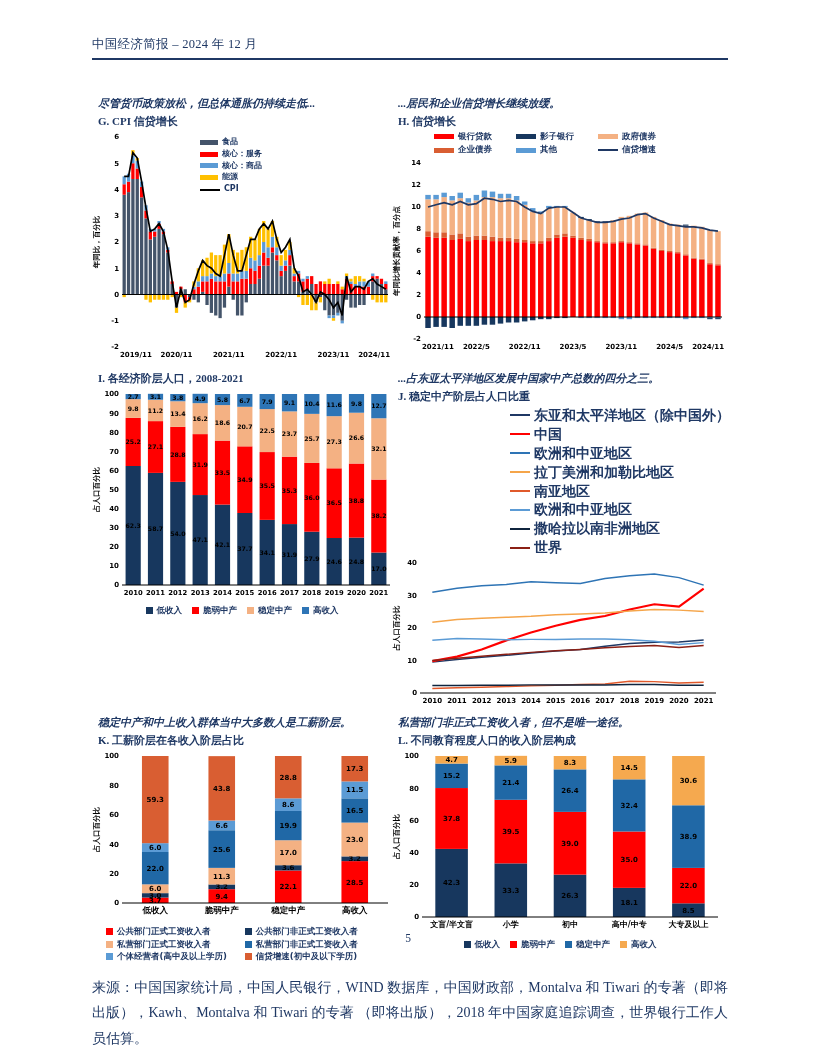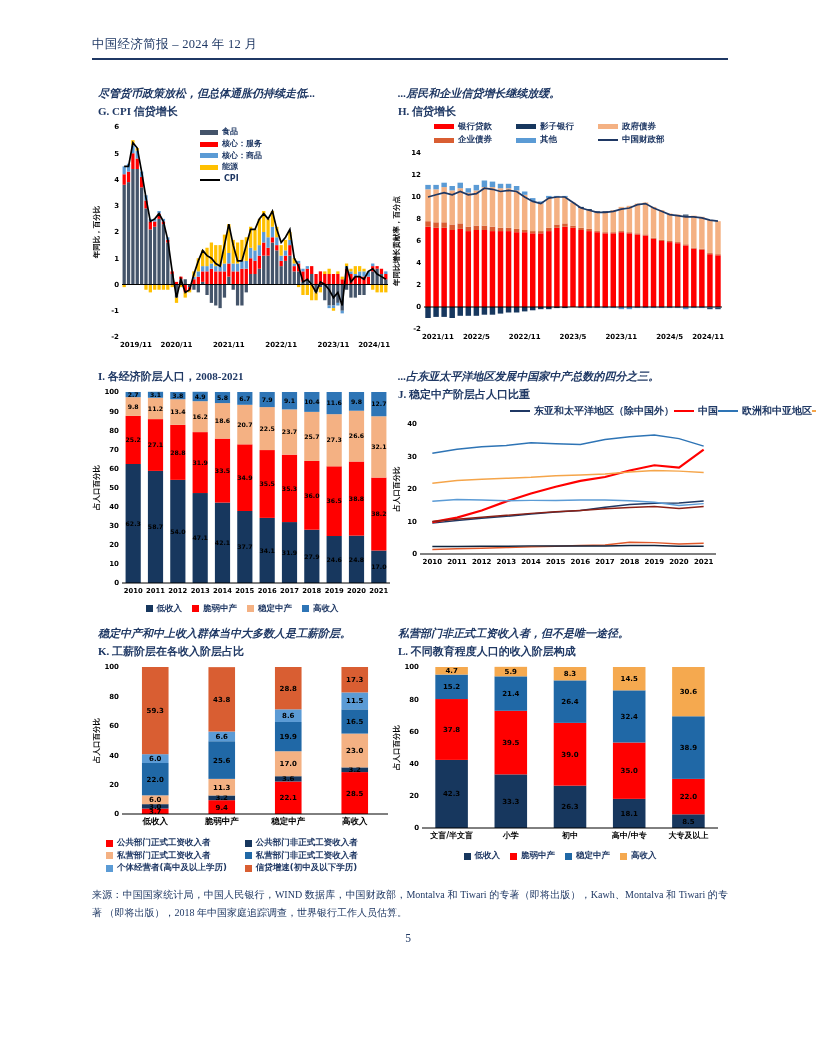--- a/index.html
+++ b/index.html
@@ -1,38 +1,38 @@
 <!DOCTYPE html>
 <html><head>
 <meta charset="utf-8">
 <style>
   html,body{margin:0;padding:0;background:#fff;}
   body{width:816px;height:1056px;position:relative;font-family:"Liberation Serif",serif;color:#1F3864;}
   .page{box-sizing:border-box;width:816px;height:764px;padding:36px 88px 0 92px;position:relative;}
   .htitle{font-size:12.5px;letter-spacing:.3px;}
   .rule{height:2px;background:#1F3864;margin-top:5px;}
-  .grid{display:grid;grid-template-columns:300px 336px;margin-top:26px;row-gap:12px;}
+  .grid{display:grid;grid-template-columns:300px 336px;margin-top:36px;row-gap:4px;}
   .panel{position:relative;}
   .kicker{font-style:italic;font-weight:bold;font-size:11px;margin:0 0 3px 6px;}
   .ptitle{font-size:11px;font-weight:bold;margin:0 0 2px 6px;}
   .chartbox{position:relative;}
   svg text{font-family:"DejaVu Sans",sans-serif;fill:#000;}
   .legend{color:#1F3864;font-weight:bold;font-family:"DejaVu Sans",sans-serif;}
   .leg-item{display:flex;align-items:center;gap:4px;line-height:1.35;white-space:nowrap;}
   .sw{display:inline-block;flex:0 0 auto;}
   .sw-box{width:18px;height:5px;}
   .sw-wide{width:20px;height:5px;}
   .sw-sq{width:7px;height:7px;}
   .sw-line{width:20px;height:2px;}
   .leg-overlay{position:absolute;left:108px;top:6px;display:flex;flex-direction:column;gap:1px;font-size:8px;}
   .leg-grid3{display:grid;grid-template-columns:auto auto auto;column-gap:24px;row-gap:2px;font-size:8.5px;margin:0 0 3px 42px;justify-content:start;}
-  .leg-list{display:flex;flex-direction:row;font-size:10px;margin:0 0 0 118px;}
+  .leg-list{display:flex;flex-direction:column;font-size:14px;margin:0 0 0 118px;}
   .leg-row{display:flex;justify-content:center;gap:10px;font-size:8.5px;margin-top:1px;}
   .leg-grid2{display:grid;grid-template-columns:auto auto;column-gap:18px;row-gap:1px;font-size:8.5px;margin:2px 0 0 14px;justify-content:start;}
-  .source{margin-top:12px;font-size:10px;line-height:1.85;text-align:justify;}
+  .source{margin-top:12px;font-size:14px;line-height:1.85;text-align:justify;}
   .pagenum{position:absolute;top:932px;left:0;width:816px;text-align:center;font-size:11.5px;color:#1F3864;}
 </style>
 </head>
 <body>
 
 <div class="page">
   <header>
     <div class="htitle">中国经济简报 – 2024 年 12 月</div>
     <div class="rule"></div>
   </header>
@@ -346,21 +346,21 @@
             <div class="leg-item">
               <span class="sw sw-wide" style="background: rgb(217, 94, 50);"></span>
               <span>企业债券</span>
             </div>
             <div class="leg-item">
               <span class="sw sw-wide" style="background: rgb(91, 155, 213);"></span>
               <span>其他</span>
             </div>
             <div class="leg-item">
               <span class="sw sw-line" style="background: rgb(31, 56, 100);"></span>
-              <span>中国财政部</span>
+              <span>信贷增速</span>
             </div>
           </div><svg width="336" height="196">
             <text x="29" y="182.4" text-anchor="end" font-size="7" font-weight="bold">-2</text>
             <text x="29" y="160.4" text-anchor="end" font-size="7" font-weight="bold">0</text>
             <text x="29" y="138.4" text-anchor="end" font-size="7" font-weight="bold">2</text>
             <text x="29" y="116.4" text-anchor="end" font-size="7" font-weight="bold">4</text>
             <text x="29" y="94.4" text-anchor="end" font-size="7" font-weight="bold">6</text>
             <text x="29" y="72.4" text-anchor="end" font-size="7" font-weight="bold">8</text>
             <text x="29" y="50.4" text-anchor="end" font-size="7" font-weight="bold">10</text>
             <text x="29" y="28.4" text-anchor="end" font-size="7" font-weight="bold">12</text>

